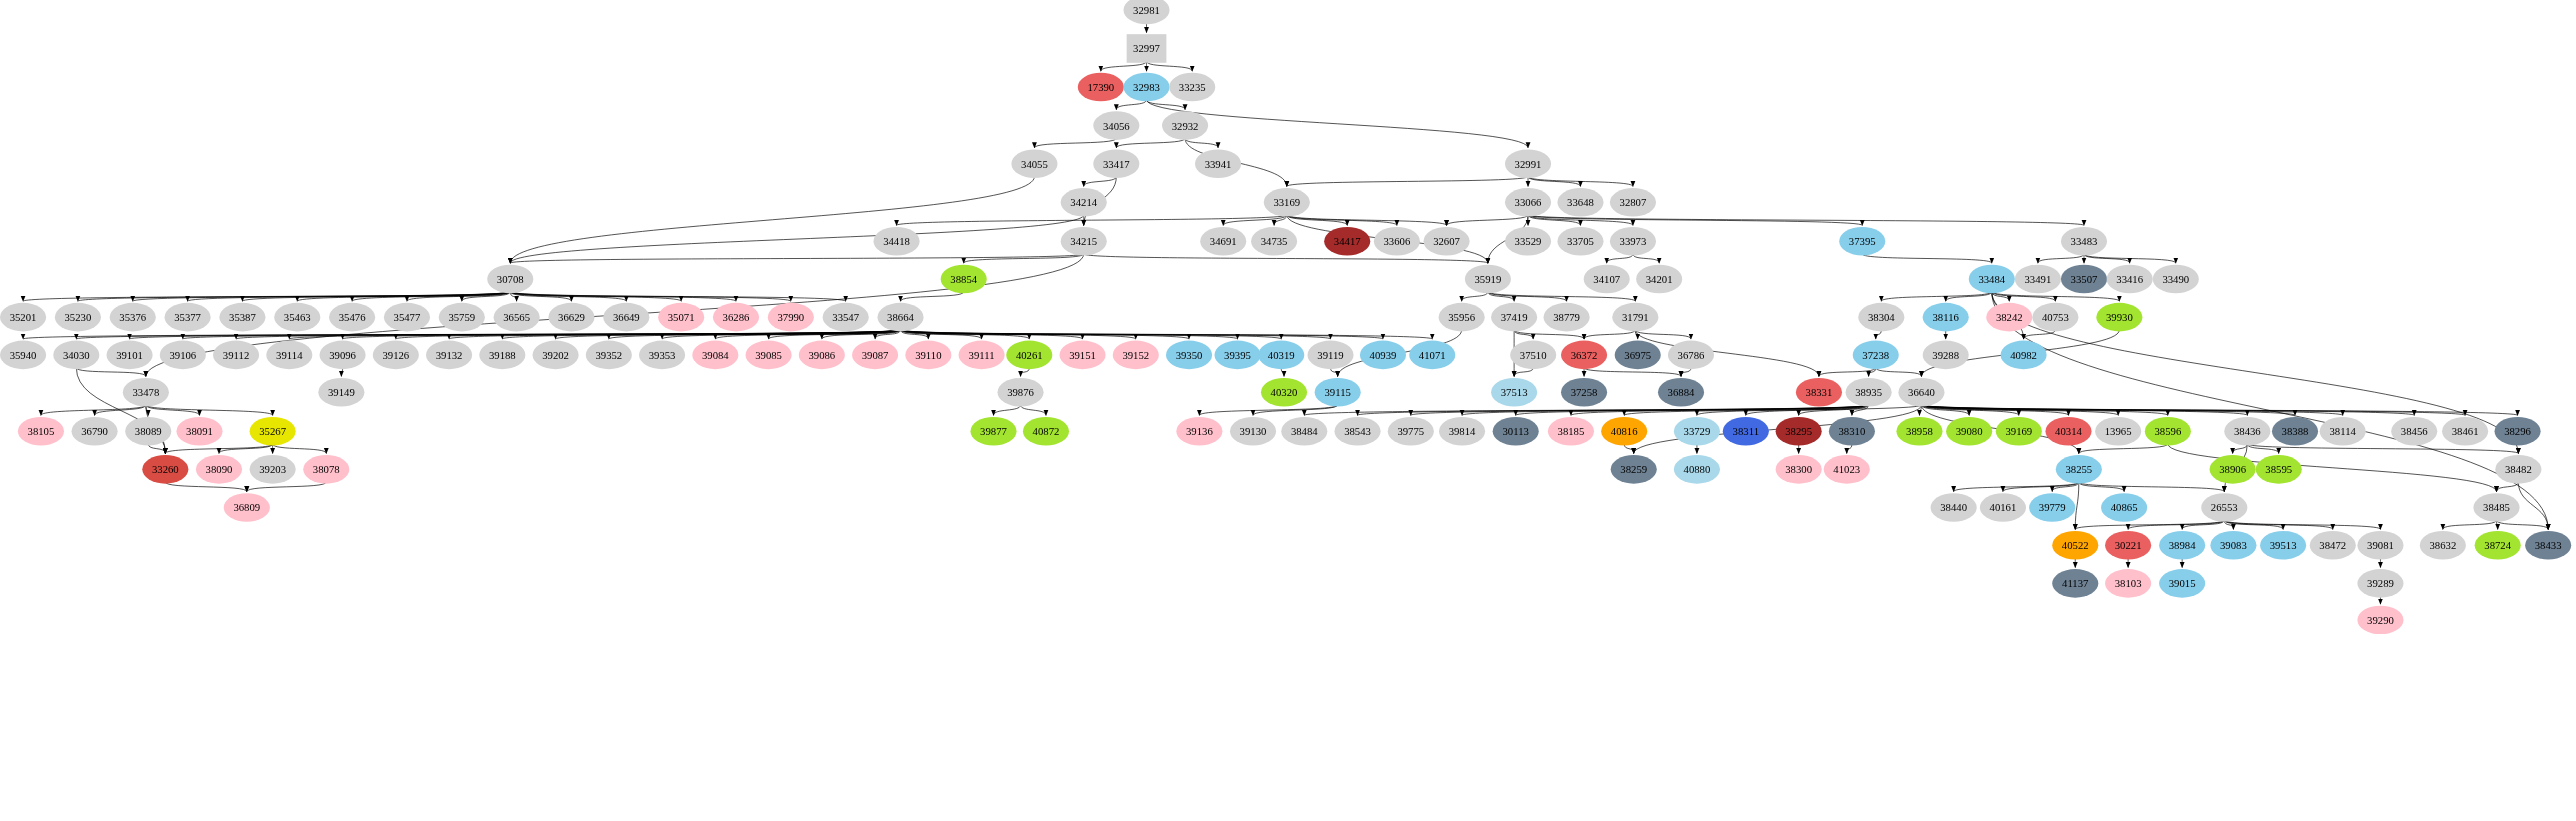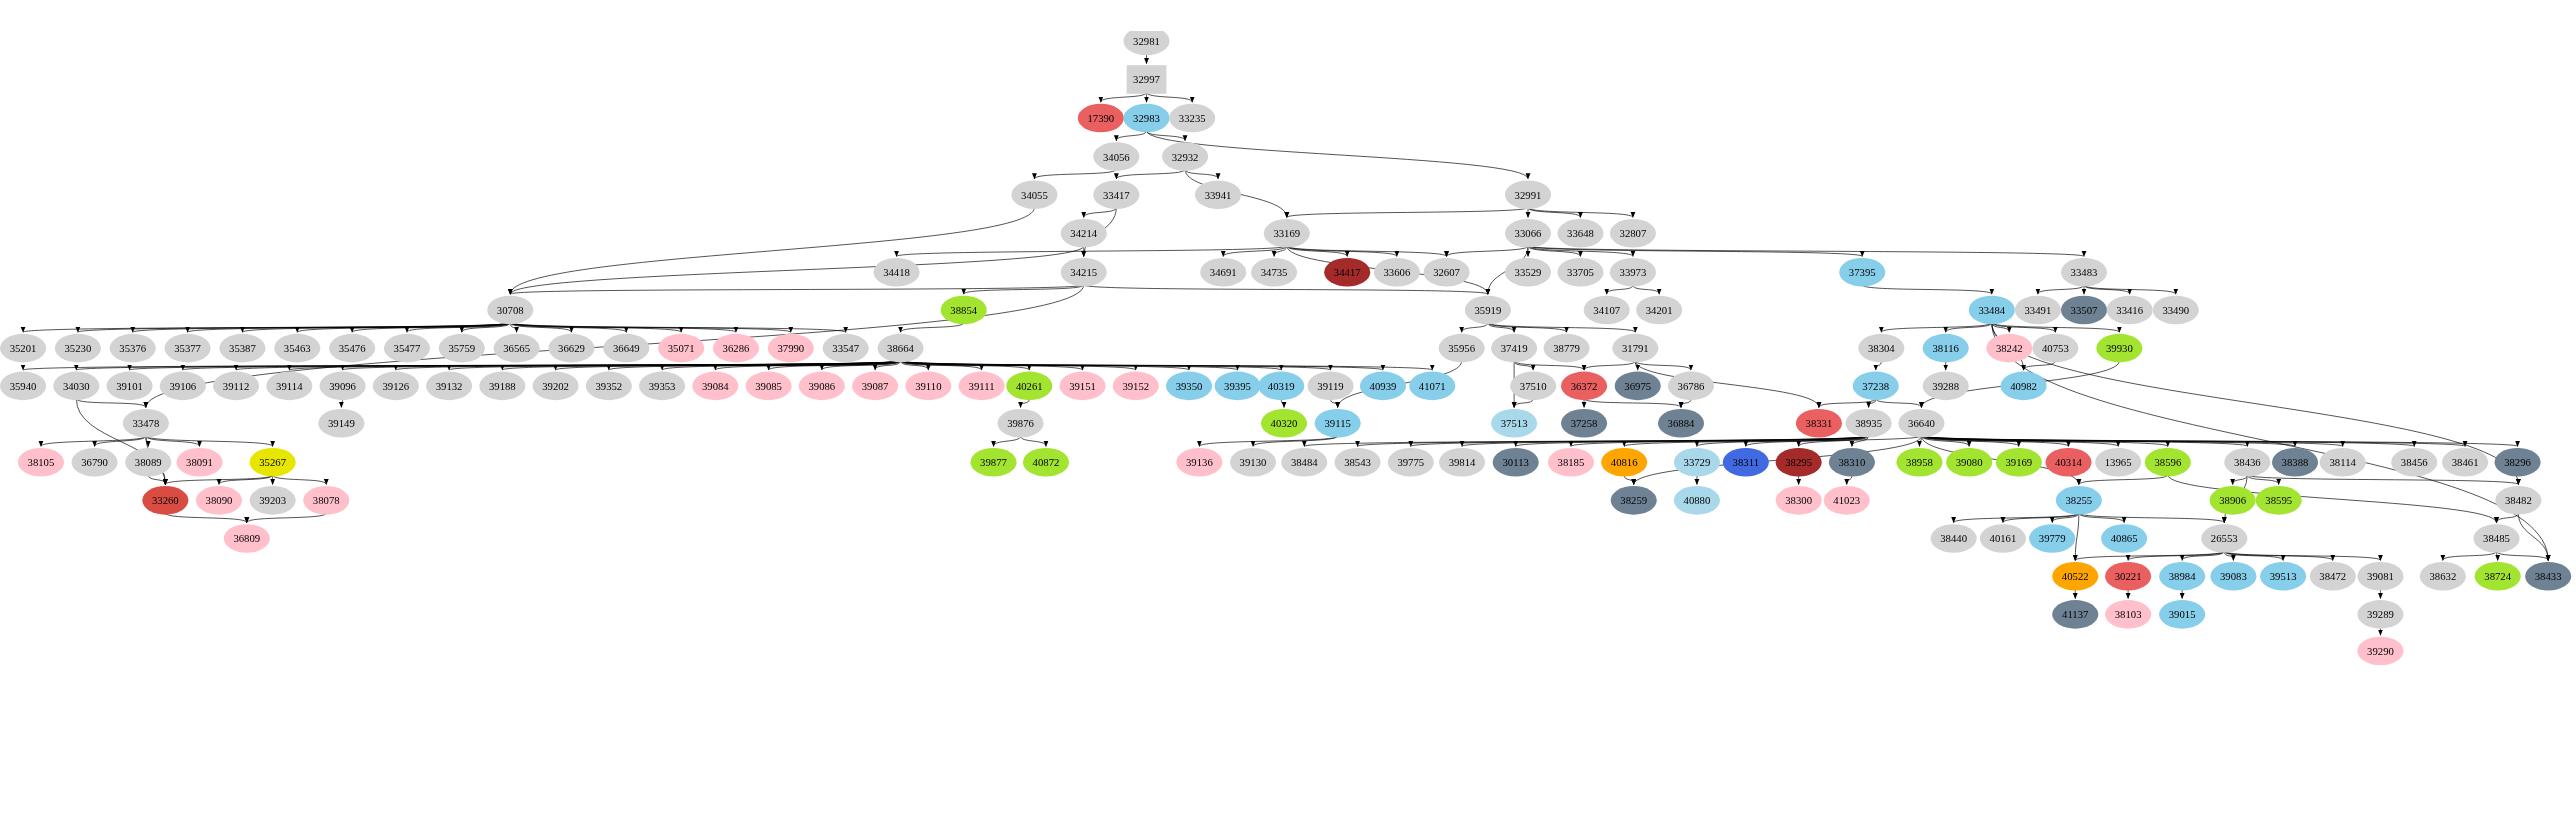--- a/index.html
+++ b/index.html
@@ -1,16 +1,16 @@
 <!DOCTYPE html>
 <html style="font-size:8.2px"><head>
 <meta charset="utf-8">
 <style>
   html,body{margin:0;padding:0;background:#ffffff;}
-  .canvas-wrap{width:100%;background:#ffffff;margin-top:31px;}
+  .canvas-wrap{width:100%;background:#ffffff;}
   svg{display:block;width:100%;height:auto;background:#ffffff;}
   text{font-family:"Liberation Serif","DejaVu Serif",serif;fill:#000000;}
 </style>
 </head>
 <body>
 
 <div class="canvas-wrap">
   <svg id="graph-svg" viewBox="0 0 6482 1595" xmlns="http://www.w3.org/2000/svg">
     <defs>
       <marker id="arrow" viewBox="0 0 10 10" refX="9" refY="5" markerWidth="9" markerHeight="9" orient="auto-start-reverse">

